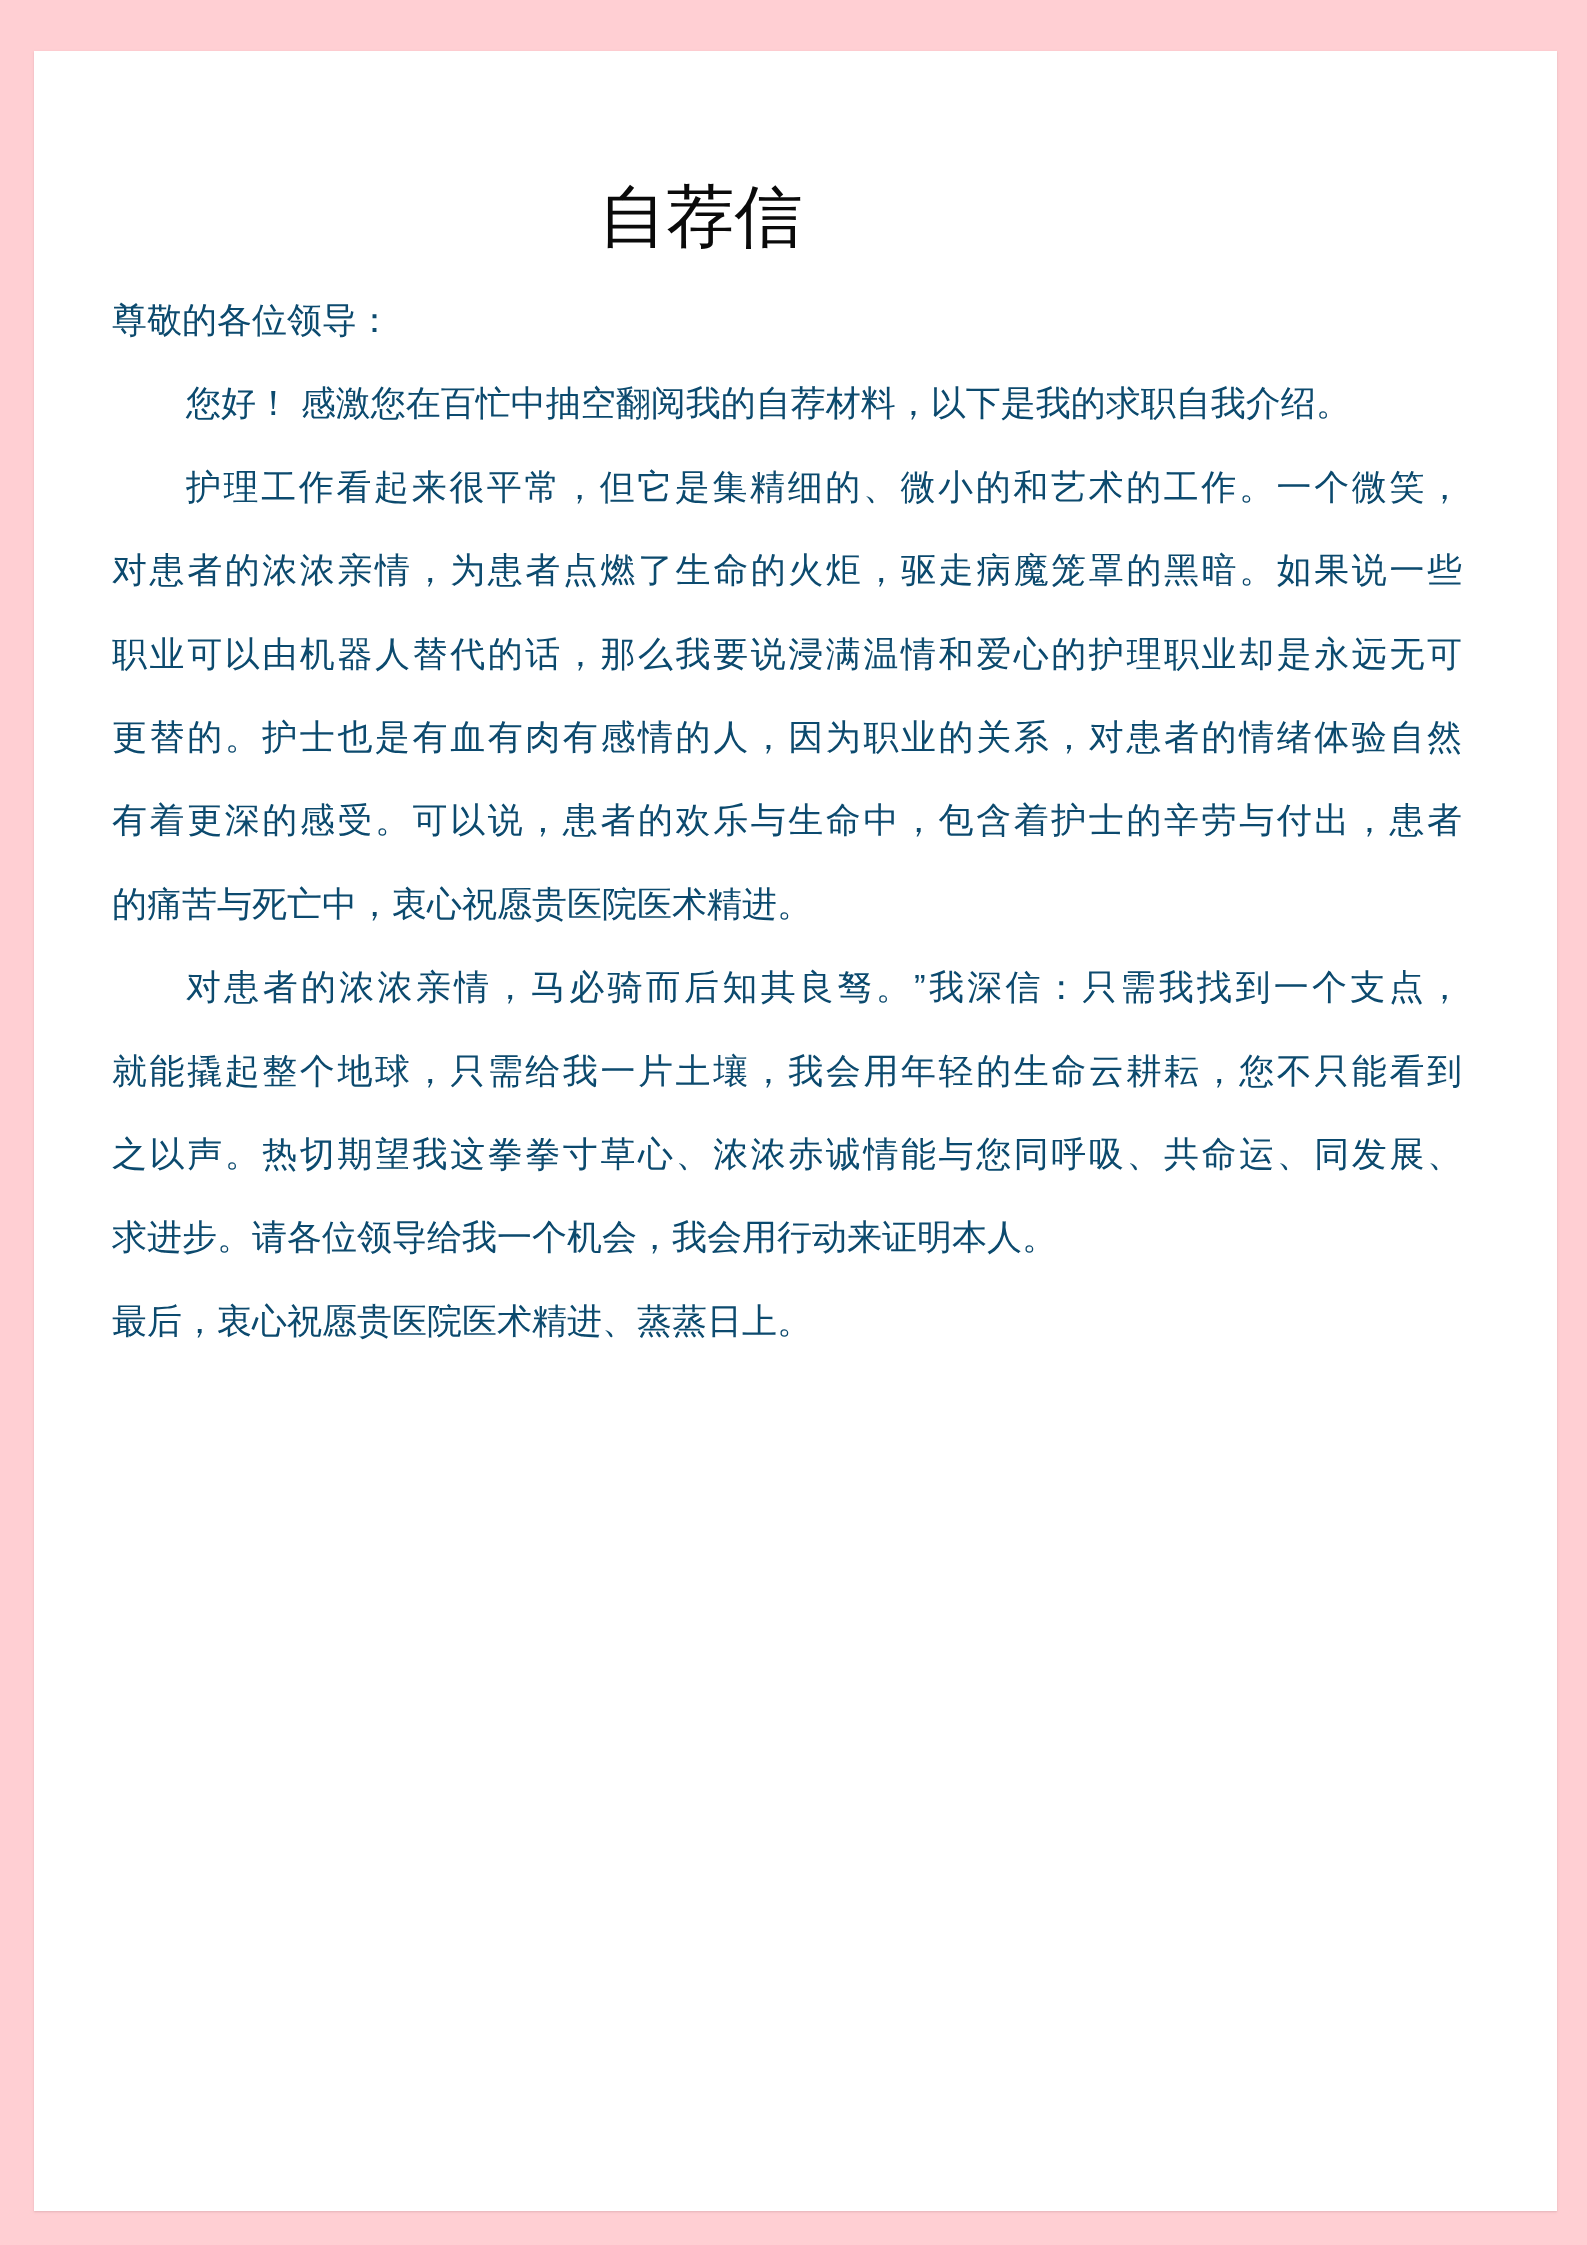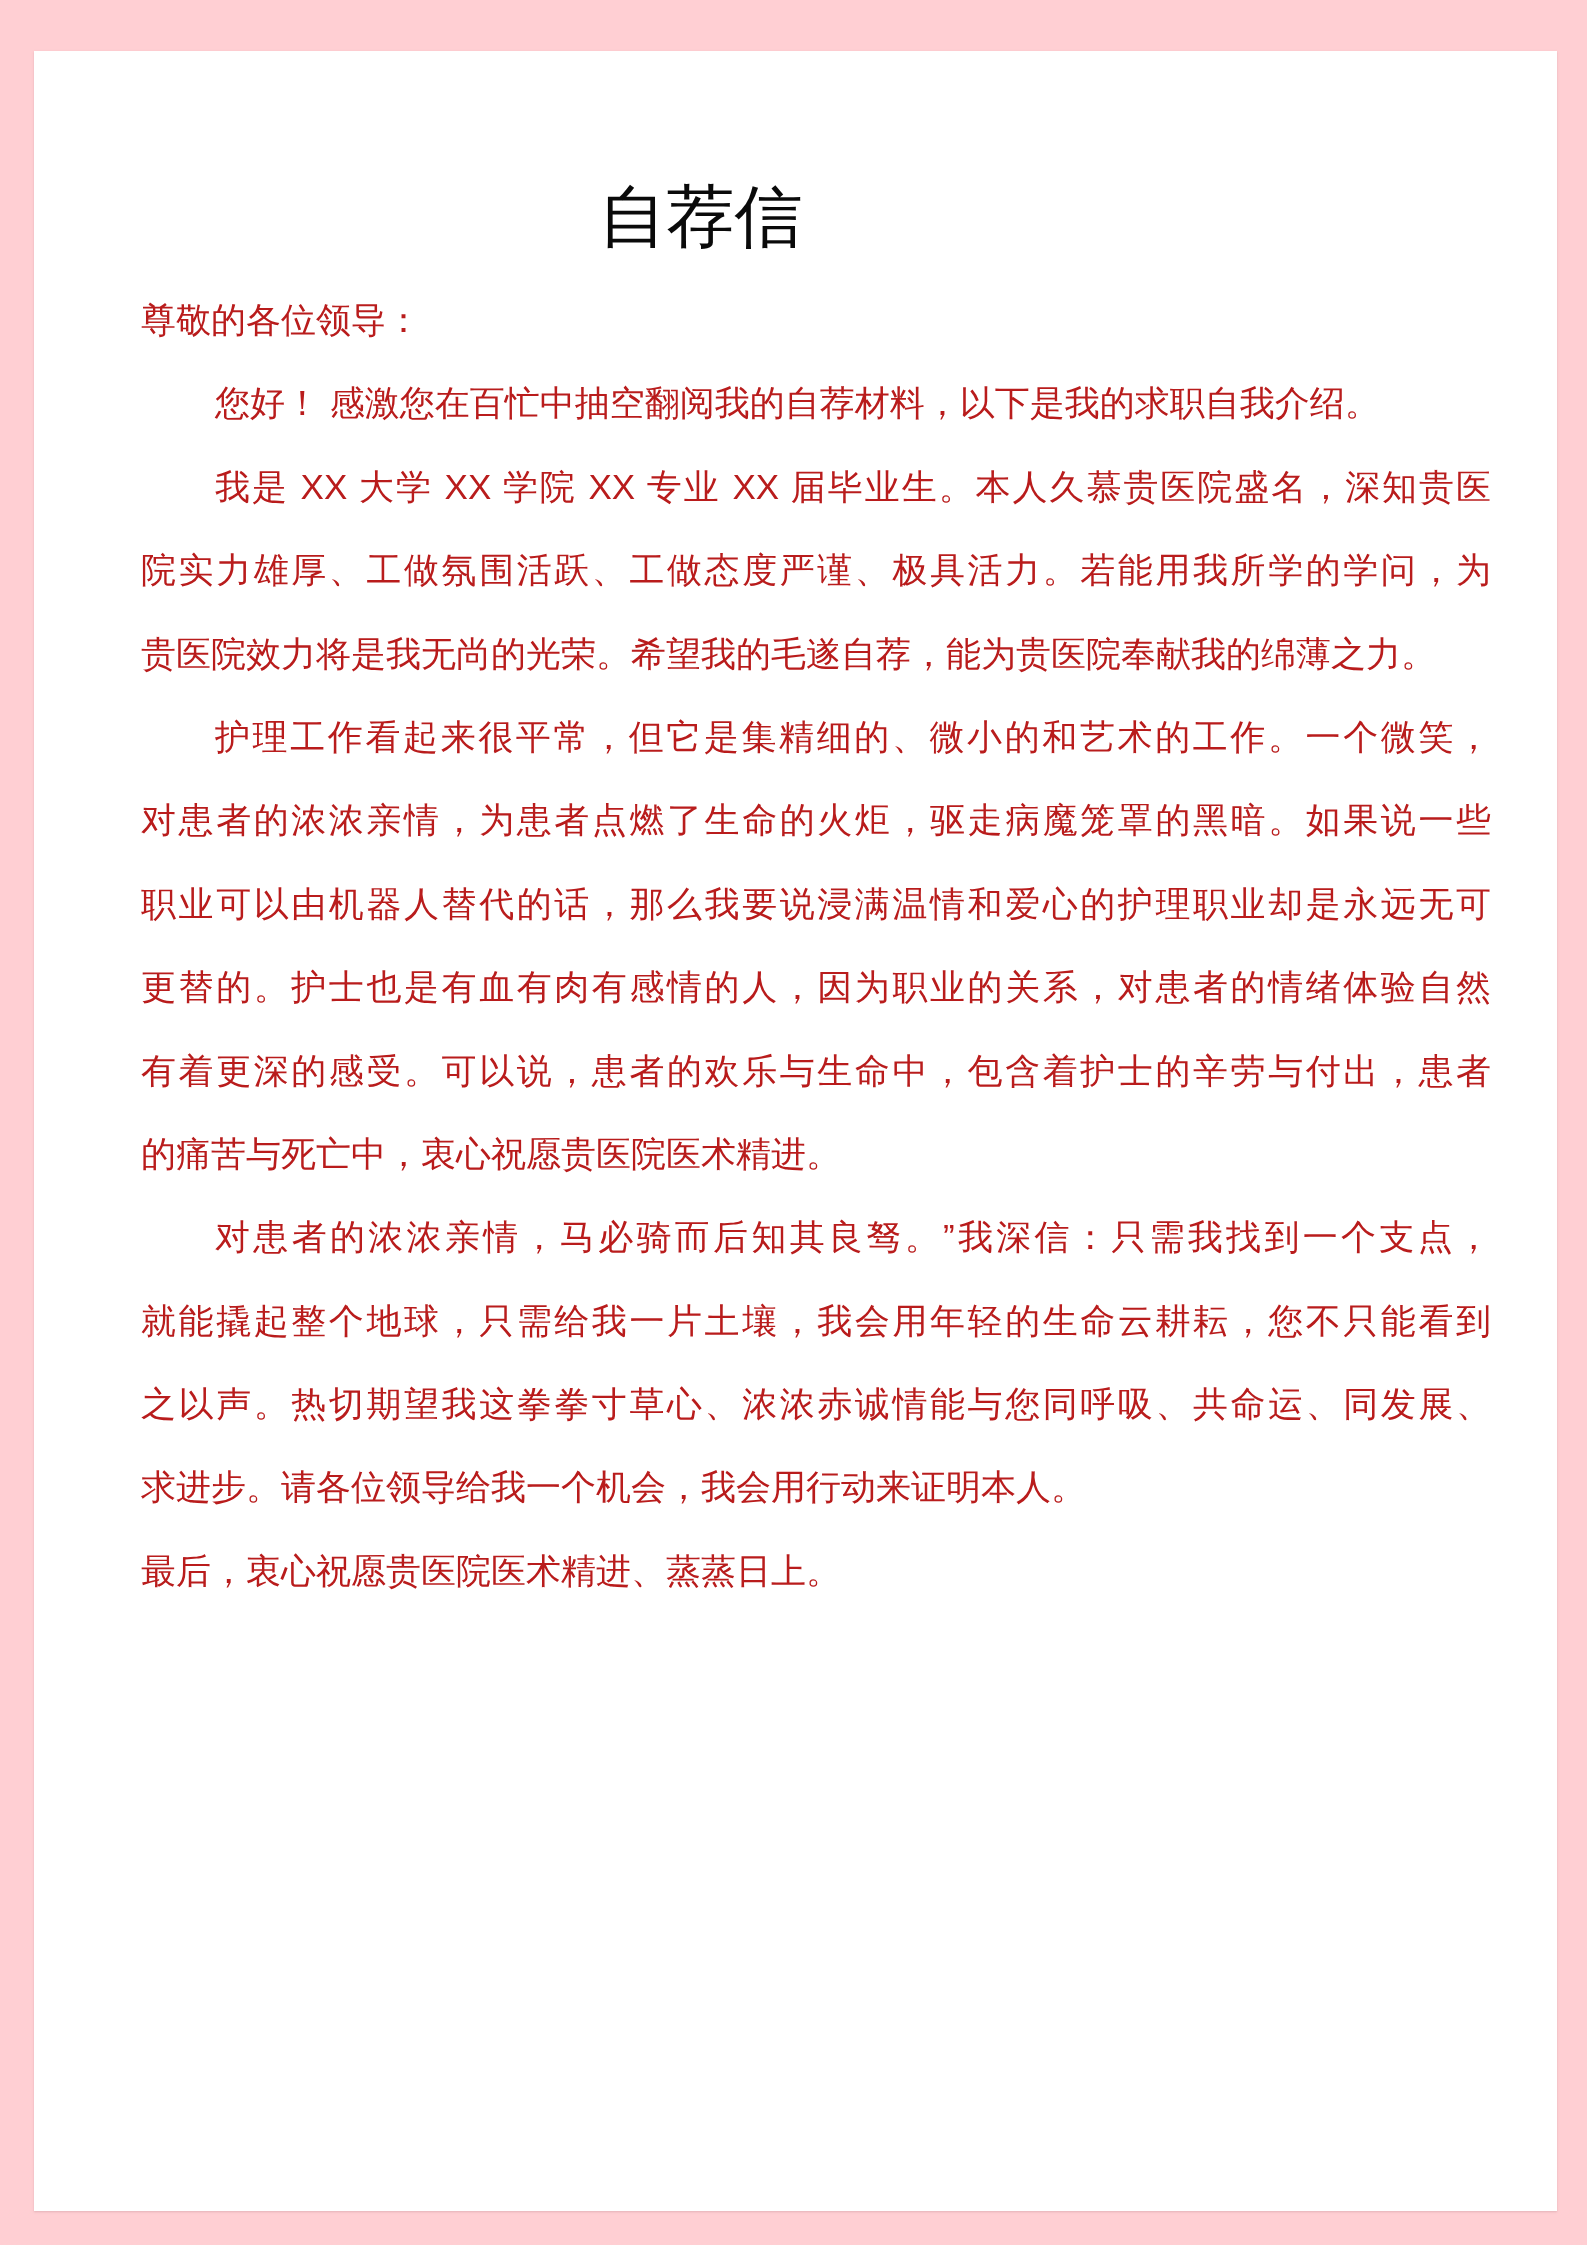--- a/index.html
+++ b/index.html
@@ -31,24 +31,24 @@
     text-align: center;
     font-size: 68px;
     line-height: 96px;
     color: #0a0a0a;
     letter-spacing: 0px;
     margin: 0;
     font-weight: normal;
   }
   .body-text {
     position: absolute;
-    left: 141px;
+    left: 112px;
     top: 278px;
     width: 1350px;
-    color: #b91c1c;
+    color: #0c4a6e;
     font-size: 35px;
   }
   .line {
     height: 83.4px;
     line-height: 83.4px;
     white-space: nowrap;
     overflow: visible;
   }
   .line.full {
     text-align: justify;
@@ -65,25 +65,20 @@
 
 <h1 class="title">自荐信</h1>
 
 <div class="body-text">
   <div class="line">尊敬的各位领导：</div>
 
   <div>
     <div class="line indent">您好！  感激您在百忙中抽空翻阅我的自荐材料，以下是我的求职自我介绍。</div>
   </div>
 
-  <div>
-    <div class="line indent full">我是 XX 大学 XX 学院 XX 专业 XX 届毕业生。本人久慕贵医院盛名，深知贵医</div>
-    <div class="line full">院实力雄厚、工做氛围活跃、工做态度严谨、极具活力。若能用我所学的学问，为</div>
-    <div class="line">贵医院效力将是我无尚的光荣。希望我的毛遂自荐，能为贵医院奉献我的绵薄之力。</div>
-  </div>
 
   <div>
     <div class="line indent full">护理工作看起来很平常，但它是集精细的、微小的和艺术的工作。一个微笑，</div>
     <div class="line full">对患者的浓浓亲情，为患者点燃了生命的火炬，驱走病魔笼罩的黑暗。如果说一些</div>
     <div class="line full">职业可以由机器人替代的话，那么我要说浸满温情和爱心的护理职业却是永远无可</div>
     <div class="line full">更替的。护士也是有血有肉有感情的人，因为职业的关系，对患者的情绪体验自然</div>
     <div class="line full">有着更深的感受。可以说，患者的欢乐与生命中，包含着护士的辛劳与付出，患者</div>
     <div class="line">的痛苦与死亡中，衷心祝愿贵医院医术精进。</div>
   </div>
 

